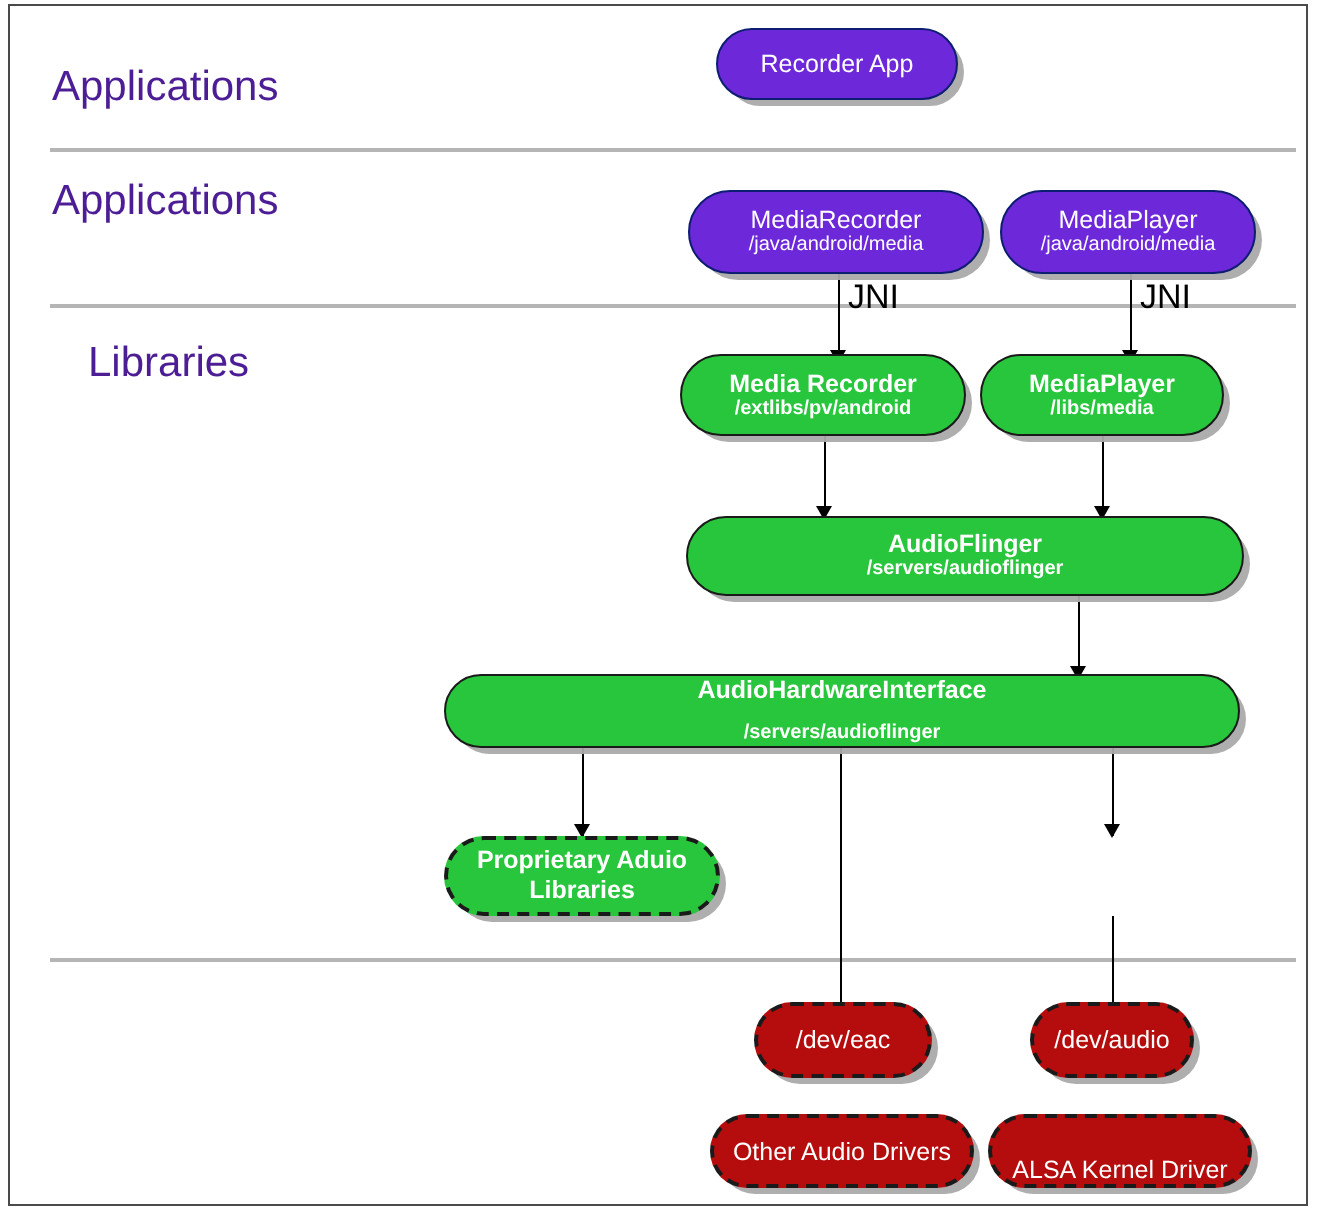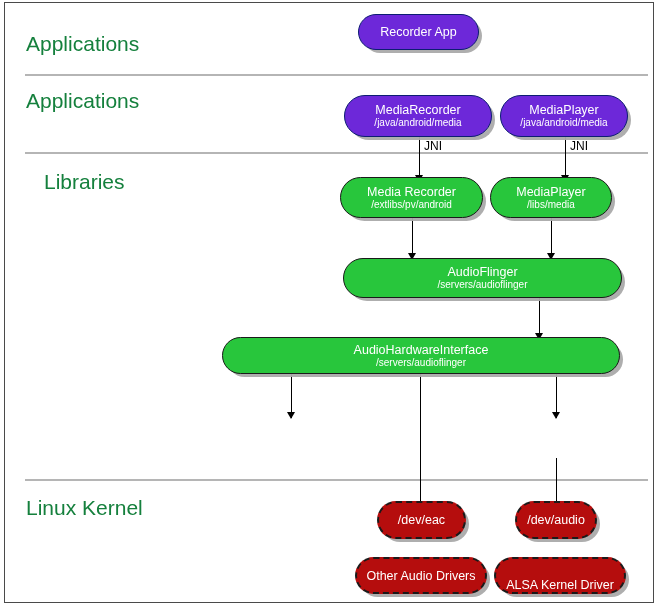--- a/index.html
+++ b/index.html
@@ -37,21 +37,21 @@
     position: absolute;
     left: 25px;
     width: 623px;
     height: 0;
     border-top: 2px solid #b5b5b5;
   }
 
   
   .layer-label {
     position: absolute;
-    color: #15803d;
+    color: #4c1d95;
     font-size: 21px;
     line-height: 26px;
     font-family: "Liberation Sans", sans-serif;
     white-space: pre;
     letter-spacing: 0px;
   }
 
   
   .node {
     position: absolute;
@@ -78,20 +78,21 @@
   }
   .node.solo .title { line-height: 15px; }
 
   .blue {
     background: #6d28d9;
     border: 1px solid #0c1d72;
   }
   .green {
     background: #28c63c;
     border: 1.5px solid #1a1a1a;
+    font-weight: bold;
   }
   .green.dashed {
     border: 2px dashed #1a1a1a;
   }
   .red {
     background: #b50d0d;
     border: 2px dashed #1a1a1a;
   }
 
   
@@ -112,21 +113,21 @@
     position: absolute;
     width: 0;
     height: 0;
     border-left: 4.5px solid transparent;
     border-right: 4.5px solid transparent;
     border-top: 7px solid #000000;
     z-index: 2;
   }
   .edge-label {
     position: absolute;
-    font-size: 12px;
+    font-size: 17px;
     color: #000000;
     font-family: "Liberation Sans", sans-serif;
     white-space: nowrap;
     z-index: 2;
   }
 </style>
 </head>
 <body>
 
 <div id="diagram">
@@ -136,21 +137,20 @@
   <div class="divider" style="top:74px;"></div>
   <div class="divider" style="top:152px;"></div>
   <div class="divider" style="top:479px;"></div>
 
   <div class="layer-label" style="left:26px; top:31px;">Applications</div>
 
   <div class="layer-label" style="left:26px; top:88px;">Applications</div>
 
   <div class="layer-label" style="left:44px; top:169px;">Libraries</div>
 
-  <div class="layer-label" style="left:26px; top:495px;">Linux Kernel</div>
 
   <div class="vline" style="left:419px; top:137px; height:44px;"></div>
   <div class="arrowhead" style="left:415px; top:175px;"></div>
   <div class="edge-label" style="left:424px; top:139px;">JNI</div>
 
   <div class="vline" style="left:565px; top:137px; height:44px;"></div>
   <div class="arrowhead" style="left:561px; top:175px;"></div>
   <div class="edge-label" style="left:570px; top:139px;">JNI</div>
 
   <div class="vline" style="left:412px; top:218px; height:42px;"></div>
@@ -197,25 +197,28 @@
   <div class="node green" style="left:490px; top:177px; width:122px; height:41px;">
     <div class="title">MediaPlayer</div>
     <div class="sub">/libs/media</div>
   </div>
 
   <div class="node green" style="left:343px; top:258px; width:279px; height:40px;">
     <div class="title">AudioFlinger</div>
     <div class="sub">/servers/audioflinger</div>
   </div>
 
-  <div class="node green" style="left:222px; top:337px; width:398px; height:37px;">
+  <div class="node green" style="left:222px; top:337px; width:398px; height:37px;justify-content:space-between;">
     <div class="title">AudioHardwareInterface</div>
     <div class="sub">/servers/audioflinger</div>
   </div>
 
+  <div class="node green dashed" style="left:222px; top:418px; width:138px; height:40px;">
+    <div class="wrap" style="width:120px;">Proprietary Aduio Libraries</div>
+  </div>
 
 
   <div class="node red" style="left:377px; top:501px; width:89px; height:38px;">
     <div class="title">/dev/eac</div>
   </div>
 
   <div class="node red" style="left:515px; top:501px; width:82px; height:38px;">
     <div class="title">/dev/audio</div>
   </div>
 

